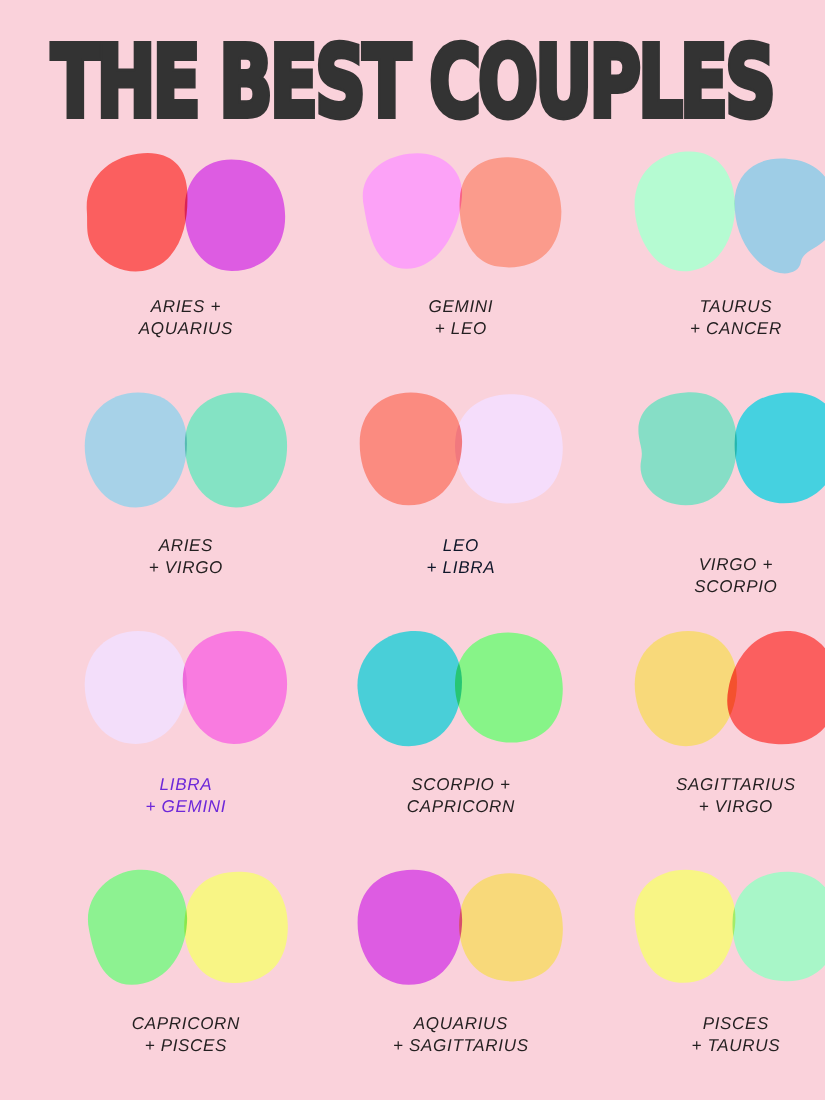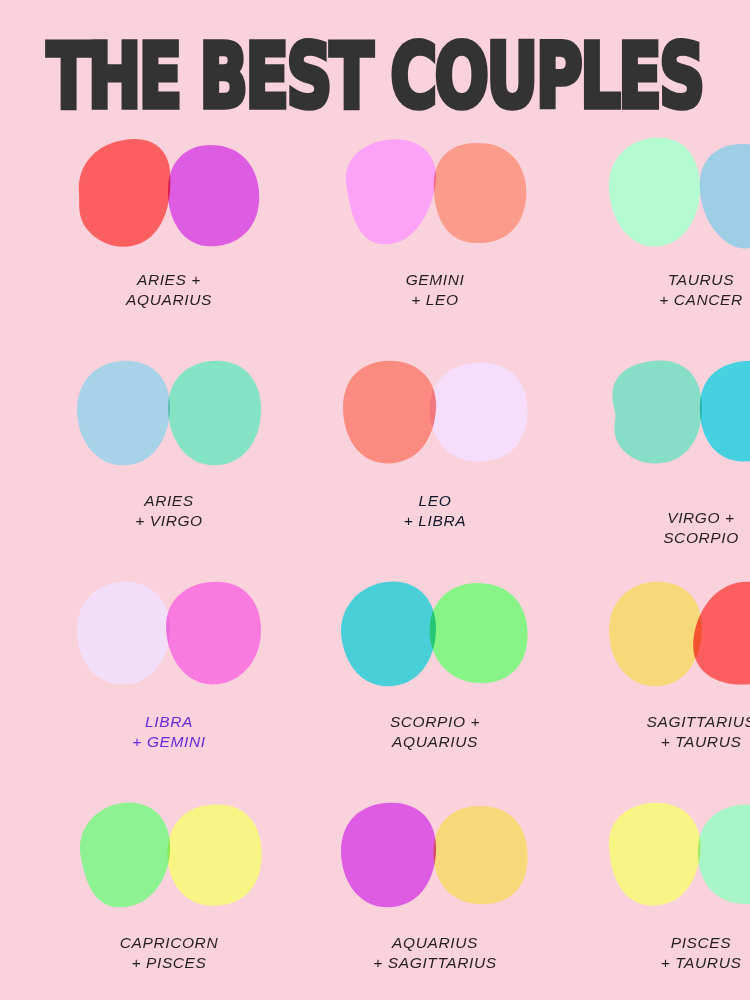--- a/index.html
+++ b/index.html
@@ -51,21 +51,20 @@
   
   .grid {
     width: 662px;
     flex: 1;
     display: grid;
     grid-template-columns: repeat(3, 250px);
     grid-template-rows: repeat(4, 1fr);
     justify-items: center;
     align-items: start;
     padding-top: 14px;
-    gap: 16px;
   }
   .cell {
     width: 250px;
     height: 205px;
     display: flex;
     flex-direction: column;
     align-items: center;
     justify-content: flex-start;
   }
   .blob-pair {
@@ -178,31 +177,31 @@
 + GEMINI</div>
       </div>
       <div class="cell">
         <div class="blob-pair">
           <svg viewBox="0 0 210 126">
             <path class="blob-a" d="M8,62 C6,34 28,10 58,8 C88,6 106,28 106,56 C106,88 88,116 56,116 C26,116 10,88 8,62 Z" fill="#49CFD8"></path>
             <path class="blob-b" d="M100,50 C104,22 128,6 158,10 C190,14 204,42 200,72 C196,102 172,116 144,112 C114,108 96,80 100,50 Z" fill="#87F488"></path>
           </svg>
         </div>
         <div class="cell-label" style="color: rgb(35, 31, 32);">SCORPIO +
-AQUARIUS</div>
+CAPRICORN</div>
       </div>
       <div class="cell">
         <div class="blob-pair">
           <svg viewBox="0 0 210 126">
             <path class="blob-a" d="M10,58 C10,28 32,8 60,8 C90,8 106,28 106,56 C106,88 88,116 58,116 C28,116 10,88 10,58 Z" fill="#F8D97A"></path>
             <path class="blob-b" d="M98,62 C104,30 126,6 156,8 C188,10 206,40 200,72 C194,104 172,116 142,114 C110,112 92,92 98,62 Z" fill="#FB5F5F"></path>
           </svg>
         </div>
         <div class="cell-label" style="color: rgb(35, 31, 32);">SAGITTARIUS
-+ TAURUS</div>
++ VIRGO</div>
       </div>
       <div class="cell">
         <div class="blob-pair">
           <svg viewBox="0 0 210 126">
             <path class="blob-a" d="M14,64 C8,36 30,10 60,8 C90,6 108,28 106,58 C104,90 84,116 54,116 C26,116 18,86 14,64 Z" fill="#8DF291"></path>
             <path class="blob-b" d="M104,52 C108,22 130,8 160,10 C192,12 204,42 200,72 C196,102 174,116 146,114 C116,112 100,82 104,52 Z" fill="#F8F585"></path>
           </svg>
         </div>
         <div class="cell-label" style="color: rgb(35, 31, 32);">CAPRICORN
 + PISCES</div>

